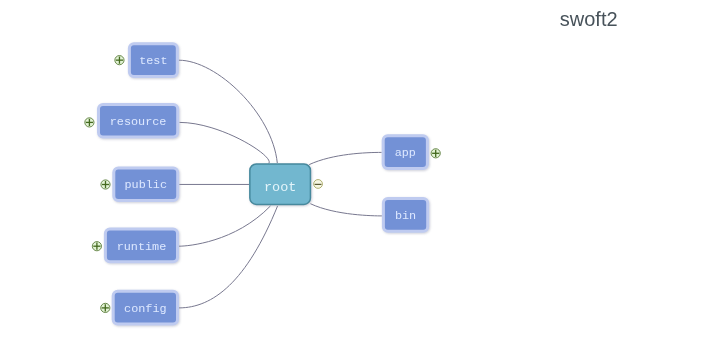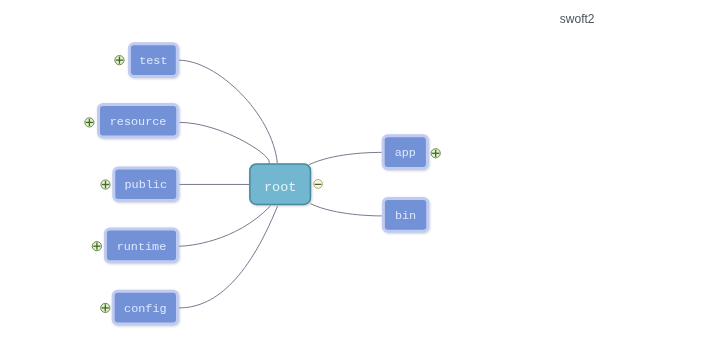--- a/index.html
+++ b/index.html
@@ -1,20 +1,20 @@
 <!DOCTYPE html>
 <html><head>
 <meta charset="utf-8">
 <title>swoft2</title>
 <style>
   html,body{margin:0;padding:0;background:#ffffff;}
   body{width:707px;height:341px;overflow:hidden;font-family:"Liberation Sans",sans-serif;}
   #stage{position:relative;width:707px;height:341px;background:#fff;}
   #graph{position:absolute;left:0;top:0;}
-  .wm{position:absolute;left:559.8px;top:11.2px;font-size:12px;line-height:17px;color:#47525a;white-space:nowrap;}
+  .wm{position:absolute;left:559.8px;top:11.2px;font-size:20px;line-height:17px;color:#47525a;white-space:nowrap;}
 </style>
 </head>
 <body>
 
 <div id="stage">
   <svg id="graph" width="707" height="341" viewBox="0 0 707 341">
       <defs>
         <filter id="nodeShadow" x="-30%" y="-30%" width="170%" height="170%">
           <feDropShadow dx="0.8" dy="0.9" stdDeviation="0.9" flood-color="#8e93a8" flood-opacity="0.45"></feDropShadow>
         </filter>

